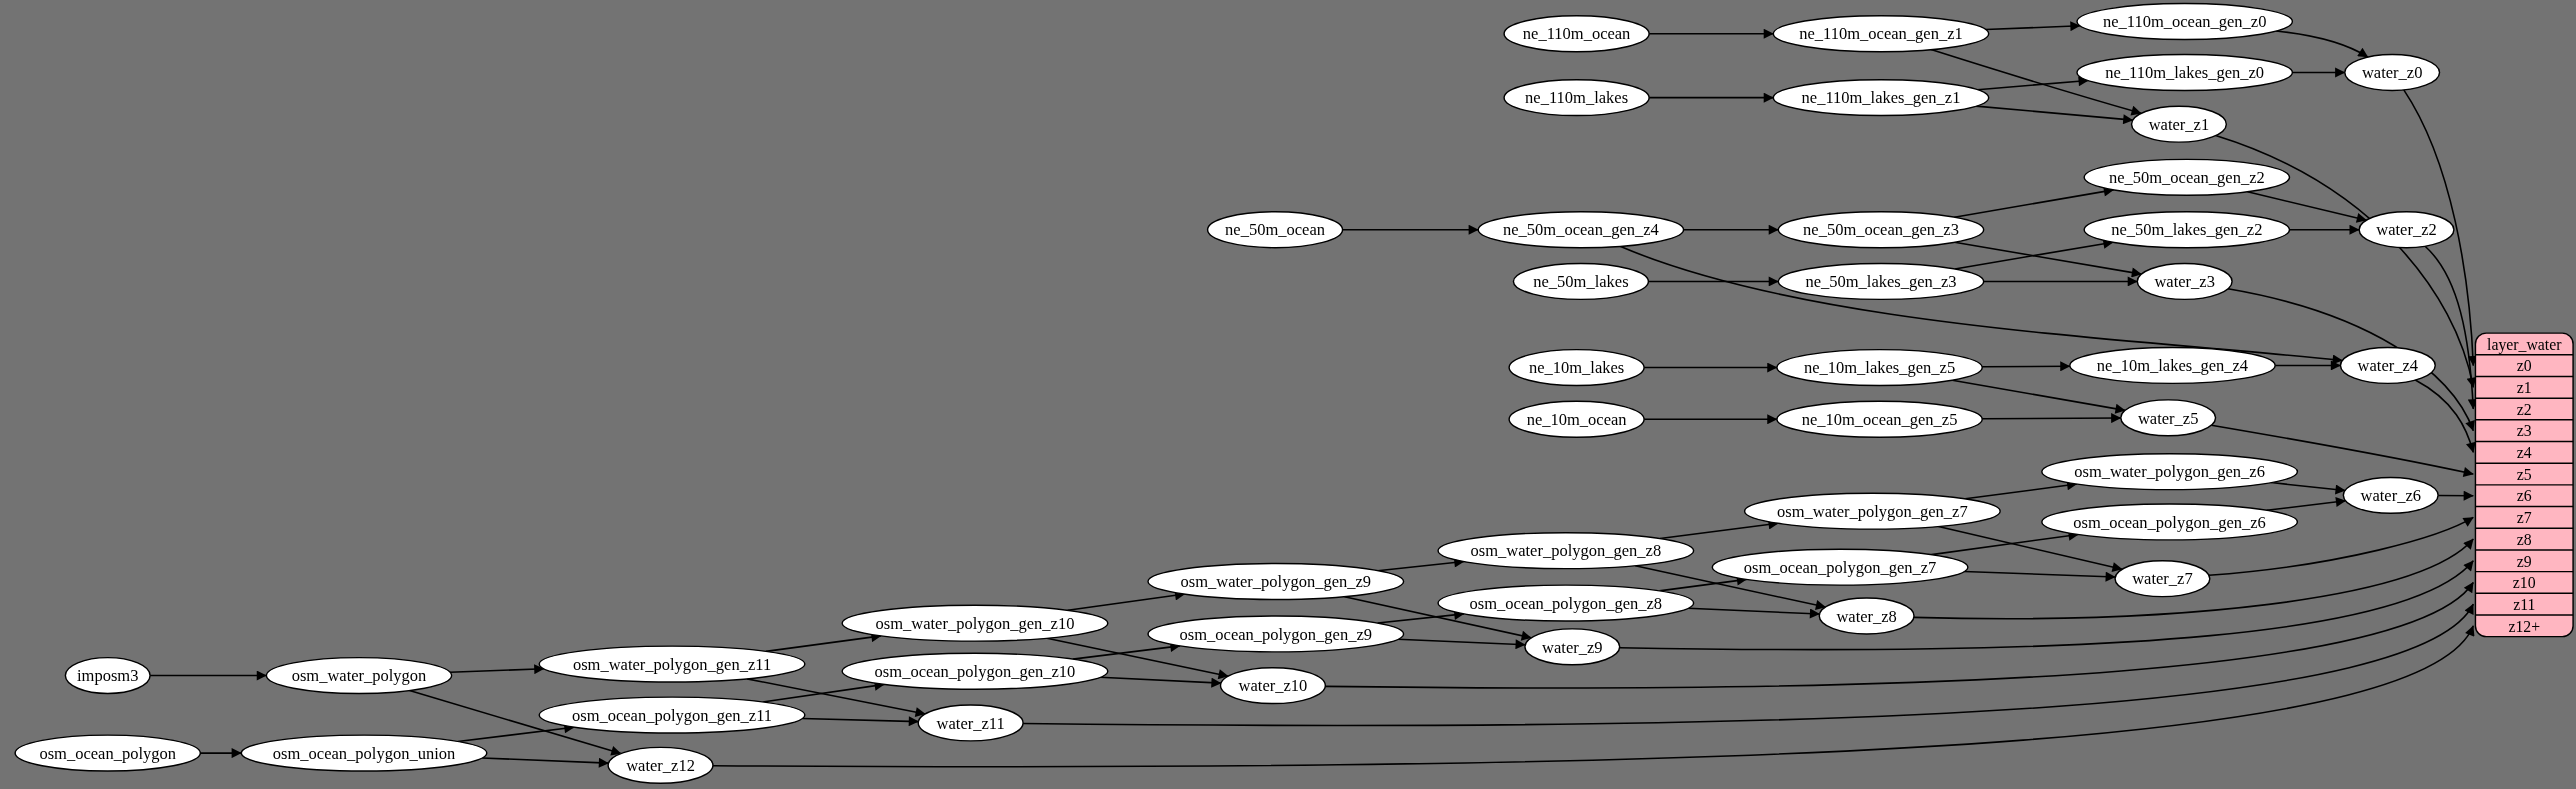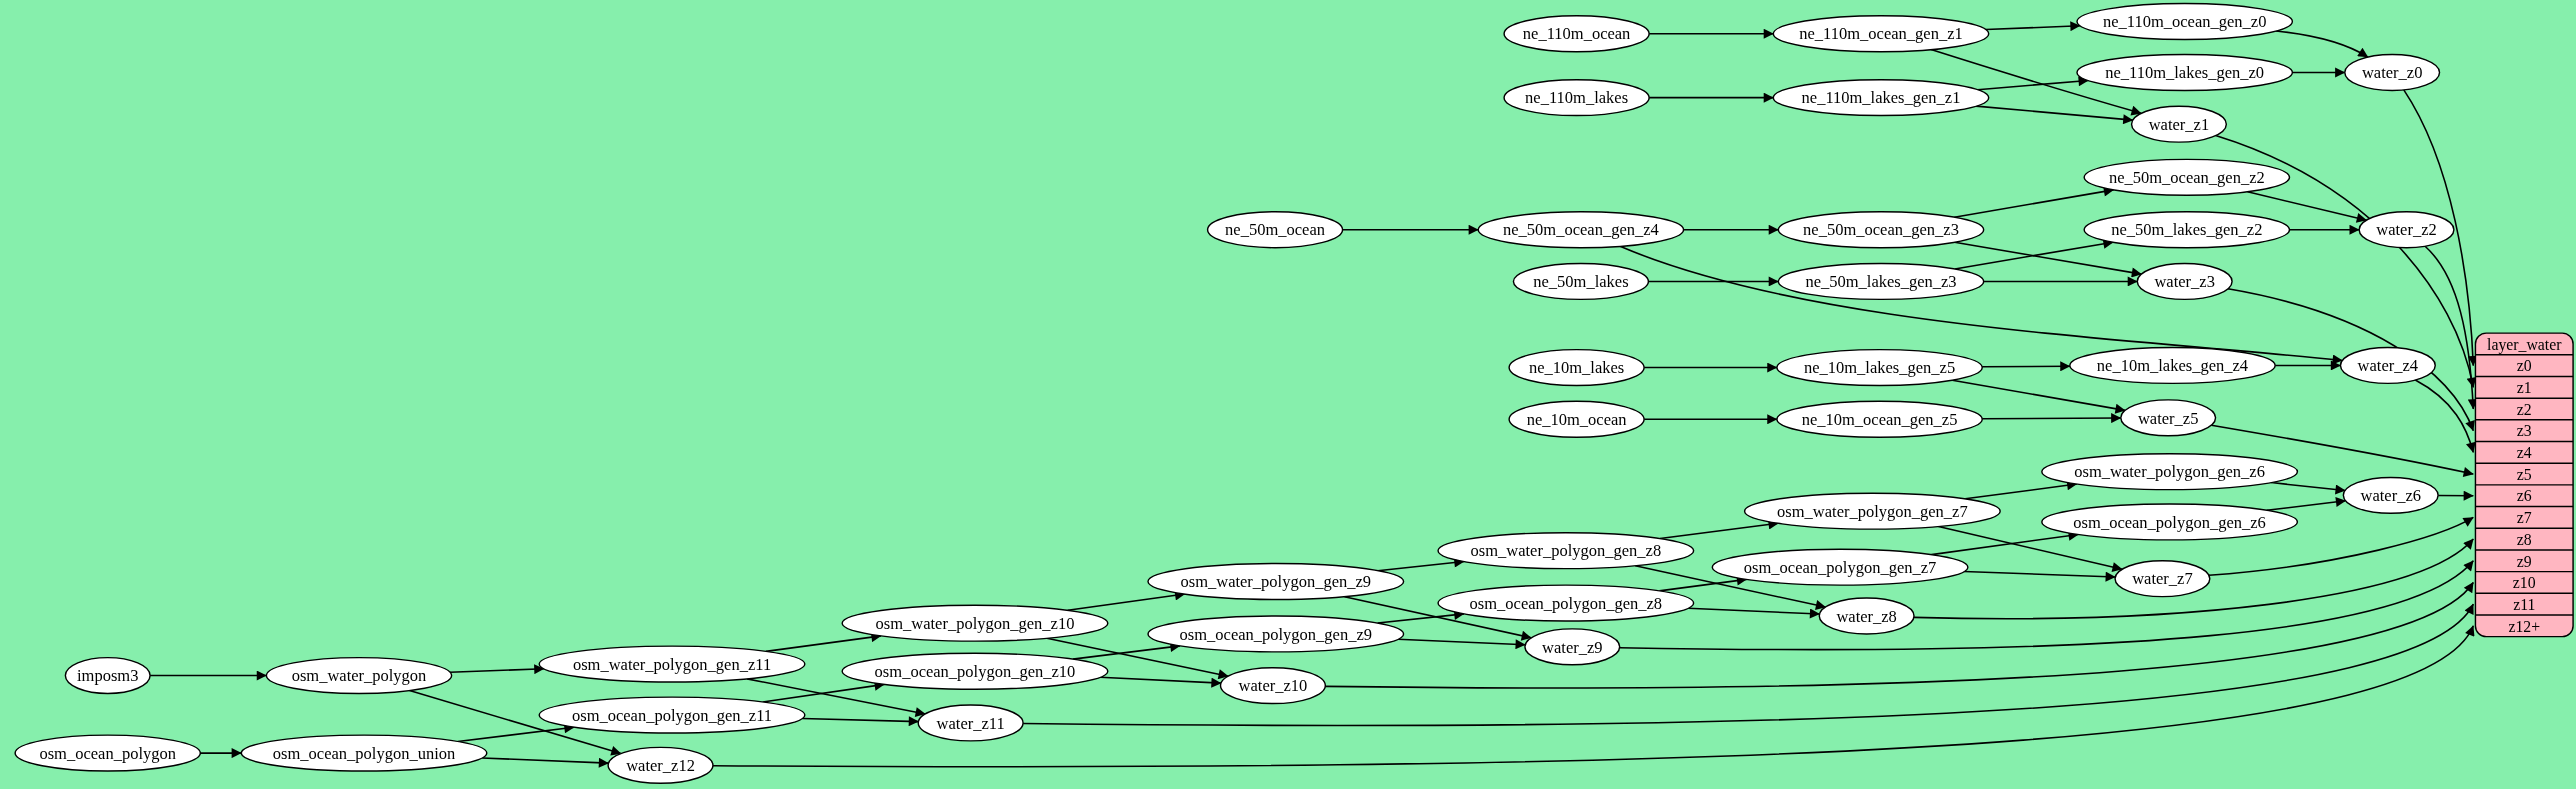--- a/index.html
+++ b/index.html
@@ -1,16 +1,16 @@
 <!DOCTYPE html>
 <html style="font-size:11.5px"><head>
 <meta charset="utf-8">
 <style>
   html,body{margin:0;padding:0;background:#ffffff;}
-  #stage{position:relative;width:2576px;height:789px;background:#86efac;overflow:hidden;}
+  #stage{position:relative;width:2576px;height:789px;background:#737373;overflow:hidden;}
   svg{display:block;}
   .node-label{font-family:"Liberation Serif","DejaVu Serif",serif;font-size:23px;fill:#000;}
   .table-label{font-family:"Liberation Serif","DejaVu Serif",serif;font-size:22px;fill:#000;}
   .edge{fill:none;stroke:#000;stroke-width:2.2px;}
   .node-shape{fill:#fff;stroke:#000;stroke-width:2px;}
 </style>
 </head>
 <body>
 
 <div id="stage">

